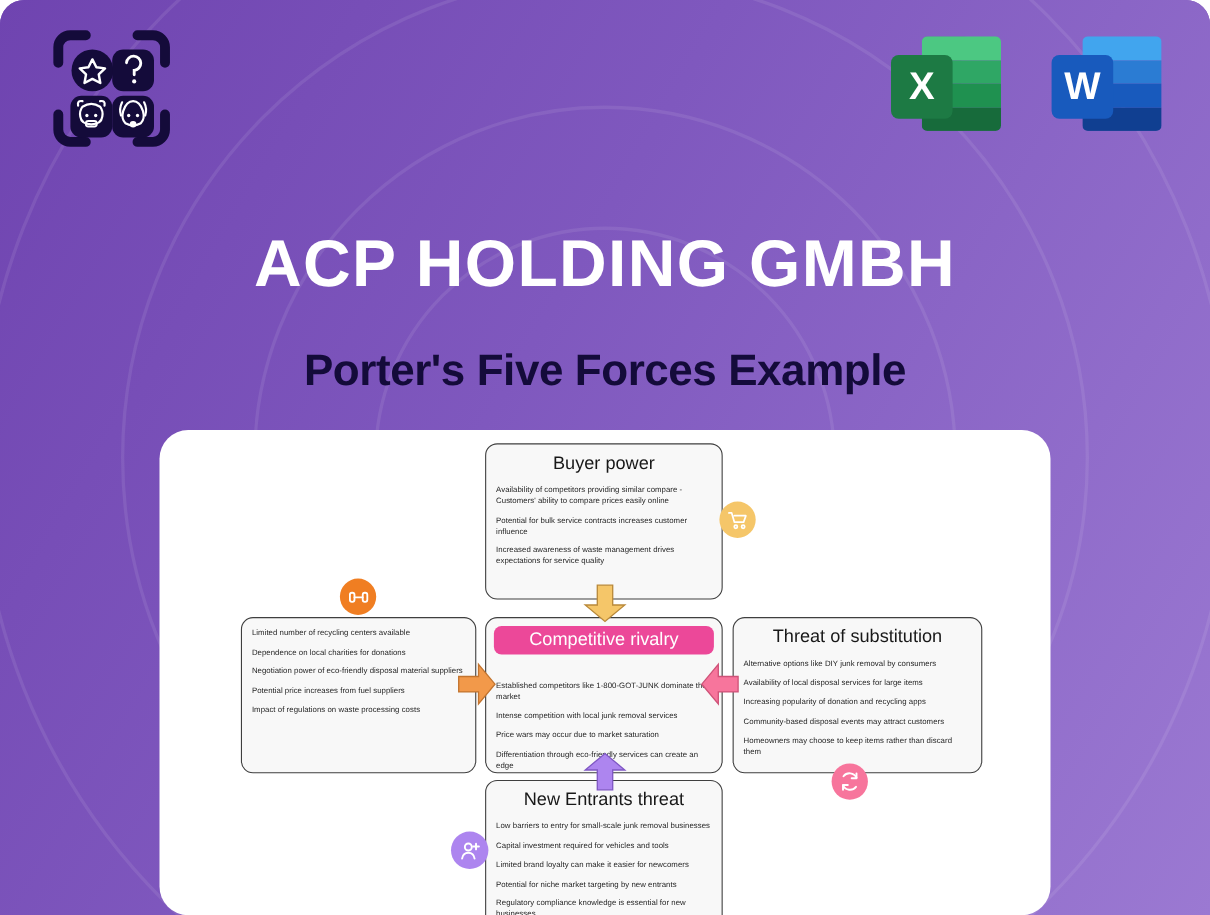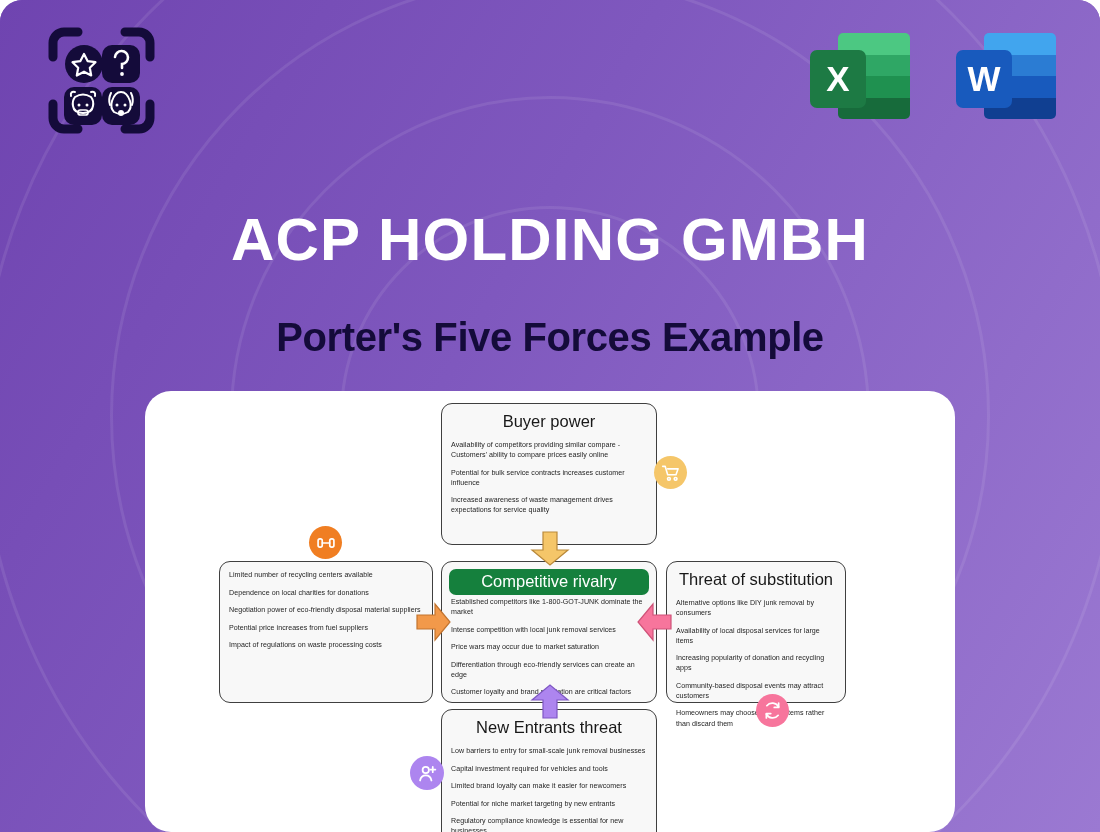--- a/index.html
+++ b/index.html
@@ -121,41 +121,41 @@
   }
   .force-title {
     text-align: center;
     font-size: 16.5px;
     font-weight: normal;
     color: #181818;
     margin-bottom: 9px;
     line-height: 1.15;
   }
   .force-title.hl {
-    background: #15803d;
+    background: #ec4899;
     color: #ffffff;
     border-radius: 7px;
     padding: 3px 0 4px;
-    margin: -1px -2px 2px -2px;
+    margin: -1px -2px 23px -2px;
   }
   .force-list { list-style: none; }
   .force-list li {
     font-size: 7.1px;
     line-height: 1.42;
     color: #242424;
     margin-bottom: 7.5px;
     letter-spacing: 0.04px;
   }
   .force-list li:last-child { margin-bottom: 0; }
 
   
   #box-buyer       { left: 296px; top: 12px;  width: 216px; height: 142px; }
   #box-supplier    { left: 74px;  top: 170px; width: 214px; height: 142px; }
   #box-rivalry     { left: 296px; top: 170px; width: 216px; height: 142px; }
-  #box-substitution{ left: 521px; top: 170px; width: 180px; height: 142px; }
+  #box-substitution{ left: 521px; top: 170px; width: 227px; height: 142px; }
   #box-entrants    { left: 296px; top: 318px; width: 216px; height: 142px; }
 
   
   .arrow { position: absolute; width: 0; height: 0; }
   .arrow svg { display: block; overflow: visible; }
   #arrow-down  { left: 386px; top: 141px; }
   #arrow-right { left: 272px; top: 212px; }
   #arrow-left  { left: 492px; top: 212px; }
   #arrow-up    { left: 386px; top: 294px; }
 

